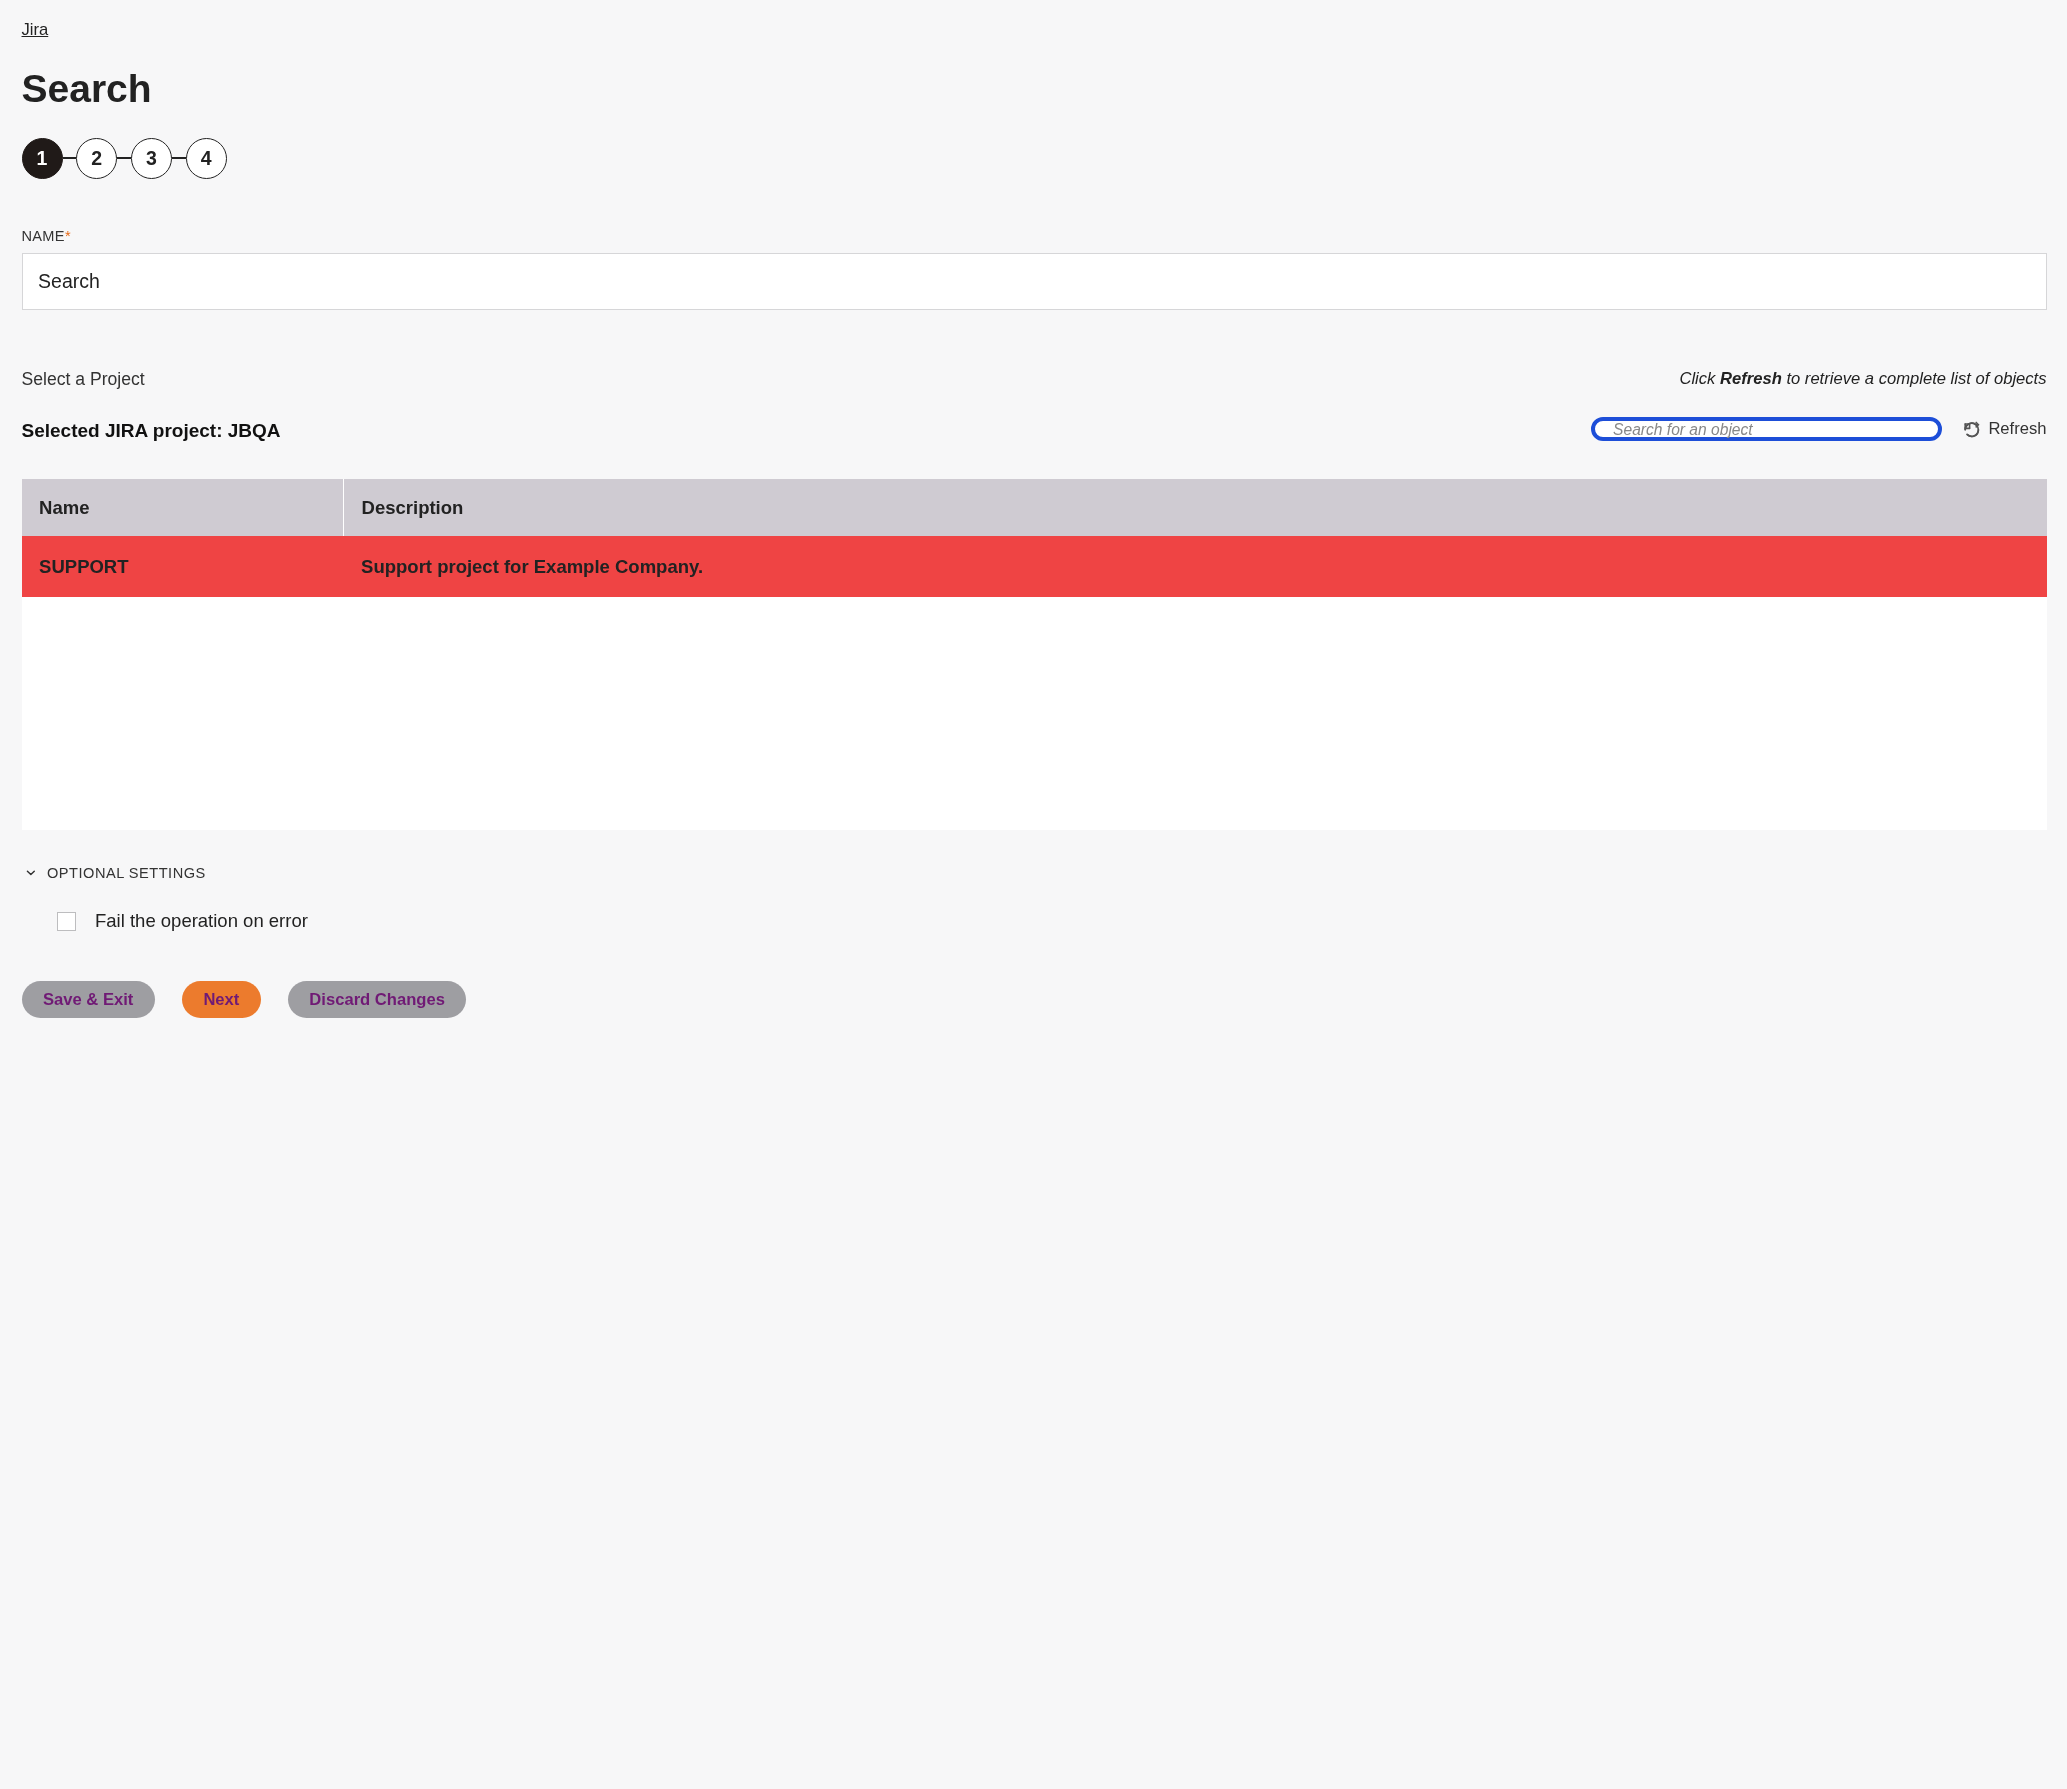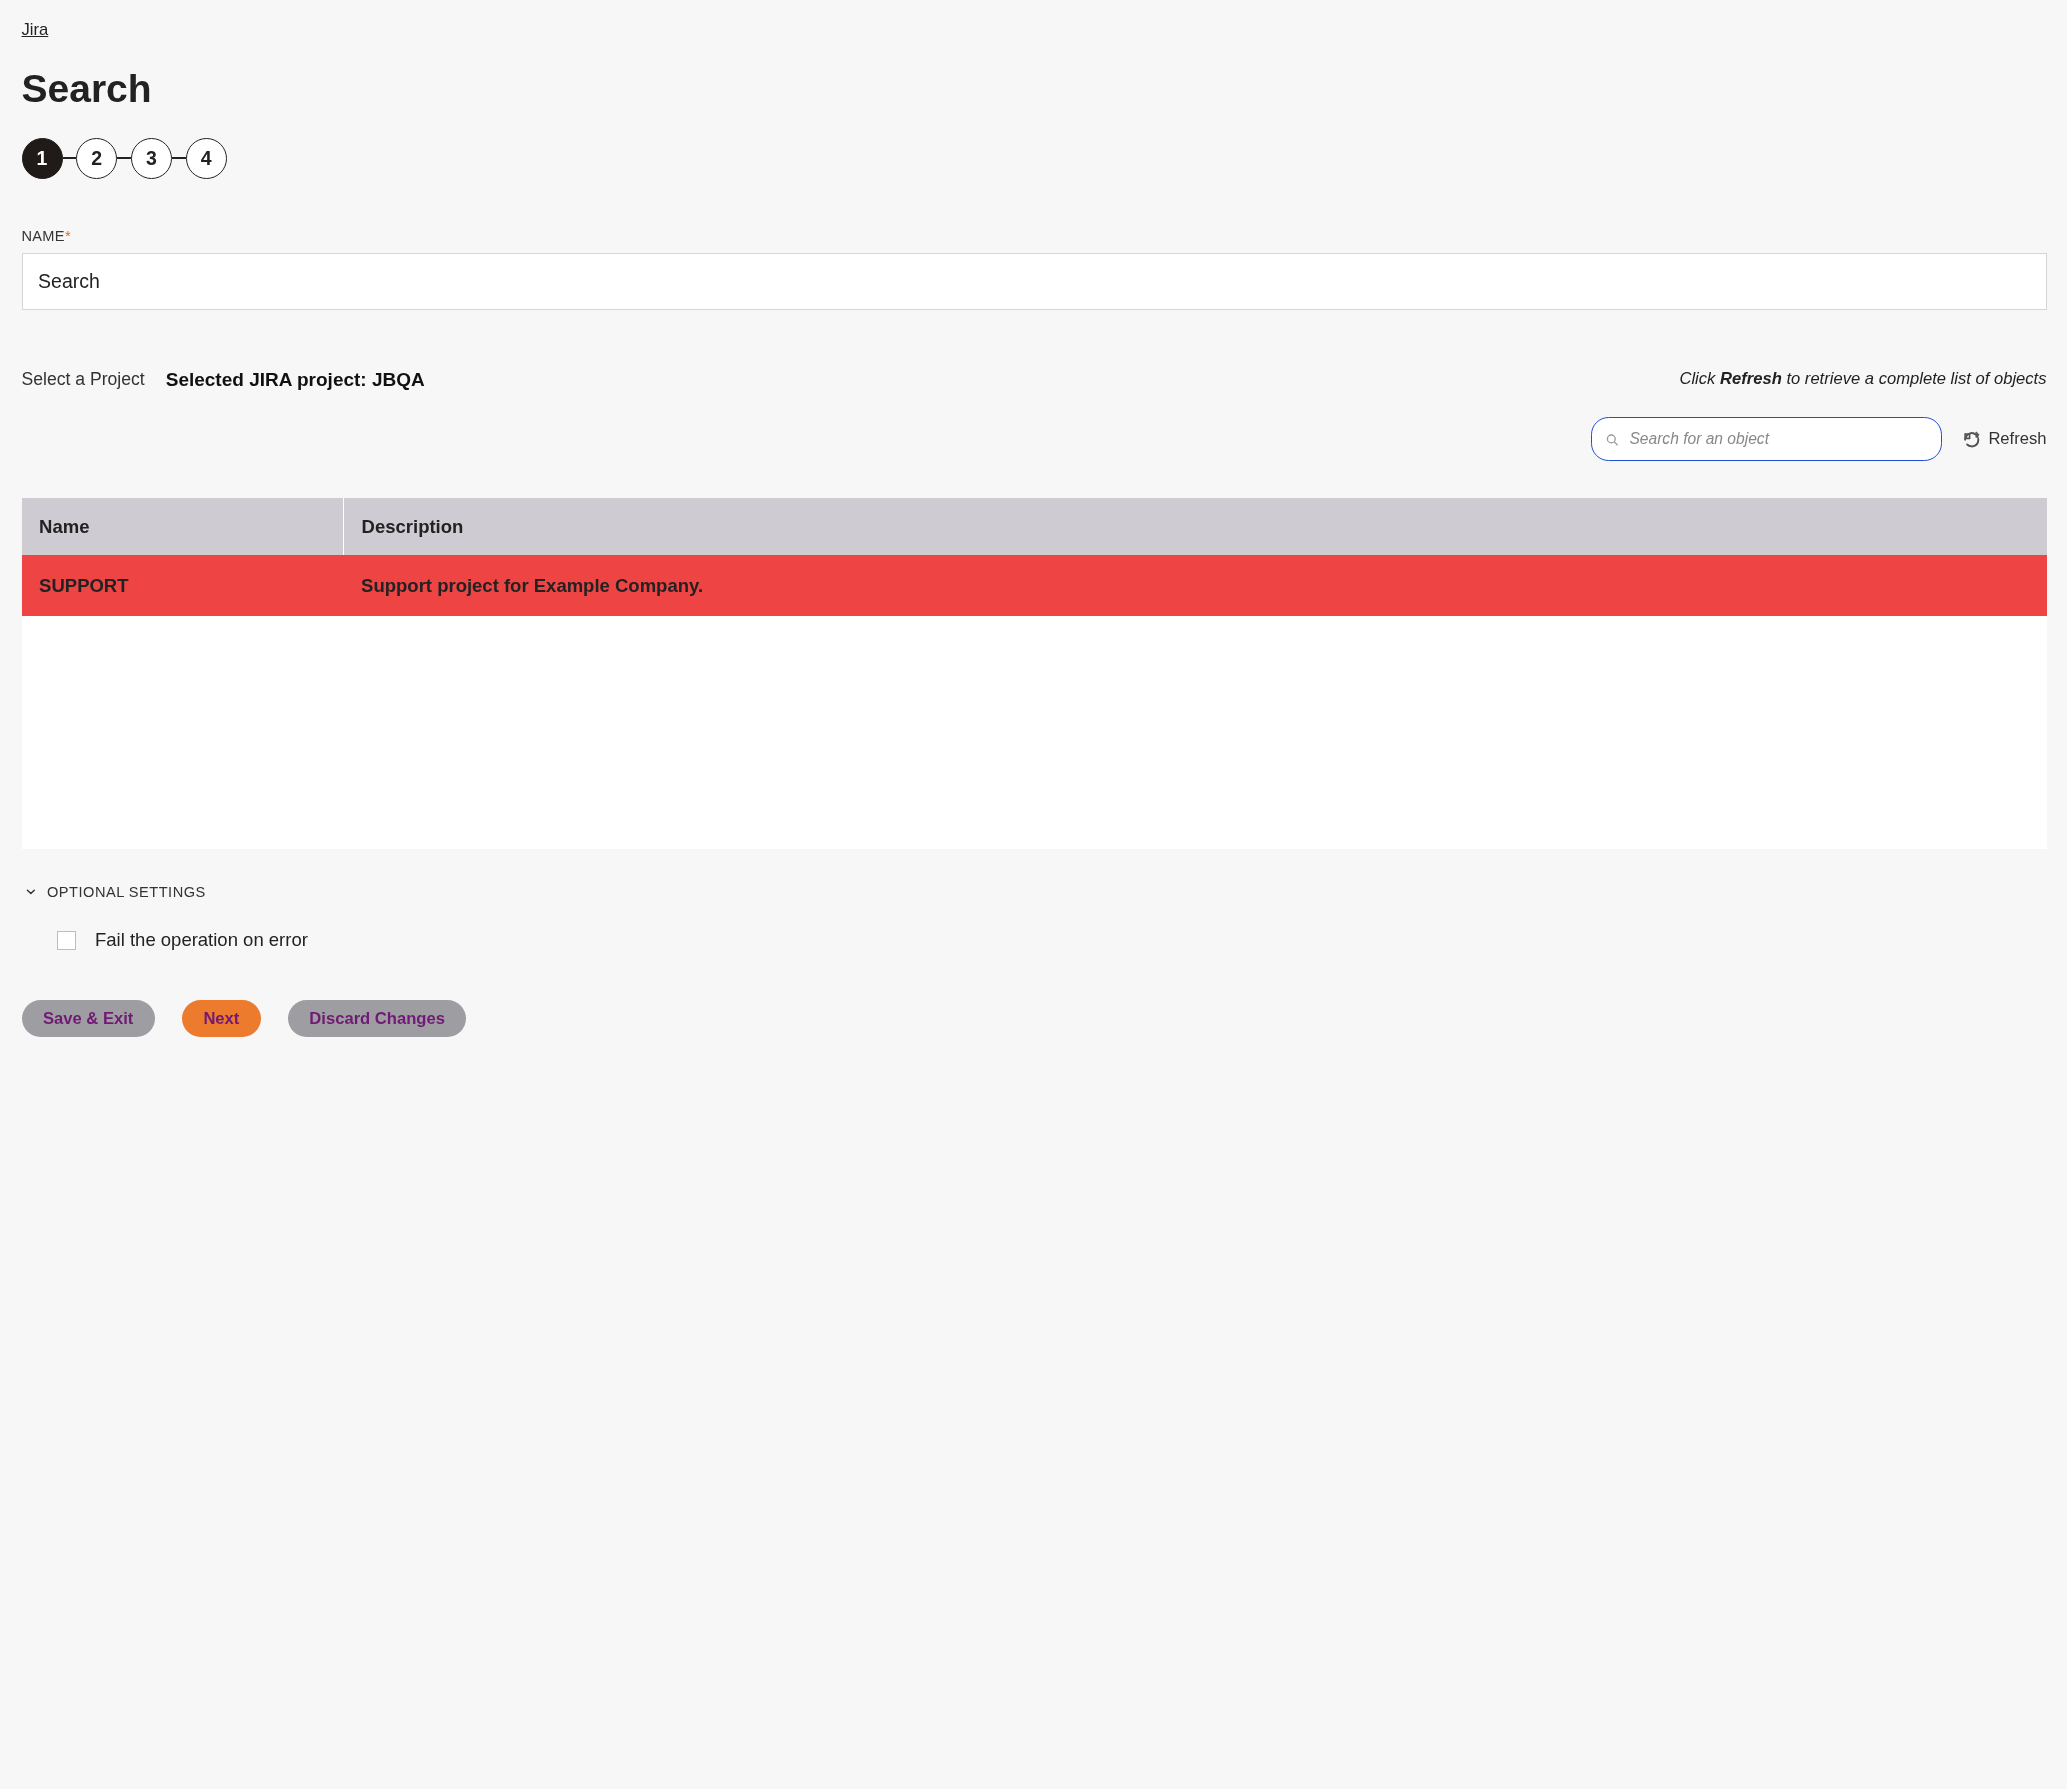--- a/index.html
+++ b/index.html
@@ -71,22 +71,22 @@
     outline: none;
   }
   .section-gap { height: 59px; }
   .project-row {
     display: flex;
     justify-content: space-between;
     align-items: flex-start;
   }
   .project-left {
     display: flex;
-    flex-direction: row;
-    gap: 21px;
+    flex-direction: column;
+    gap: 30px;
   }
   .select-project-lbl {
     font-size: 17.6px;
     color: #333;
   }
   .selected-proj {
     font-size: 19px;
     font-weight: 700;
     color: #111;
   }
@@ -104,25 +104,26 @@
   .hint-text .hb { font-weight: 700; font-style: italic; }
   .search-refresh-row {
     display: flex;
     align-items: center;
     gap: 21.5px;
   }
   .search-box {
     display: flex;
     align-items: center;
     width: 351px;
-    height: 44px;
-    border: 1px solid #1d4ed8;
+    height: 24px;
+    border: 4px solid #1d4ed8;
     border-radius: 17.6px;
     background: #fff;
     padding: 0 13.7px;
+    flex-direction: column;
   }
   .search-box input {
     border: none;
     outline: none;
     font-size: 15.6px;
     font-style: italic;
     color: #555;
     width: 100%;
     margin-left: 9.8px;
     background: transparent;

